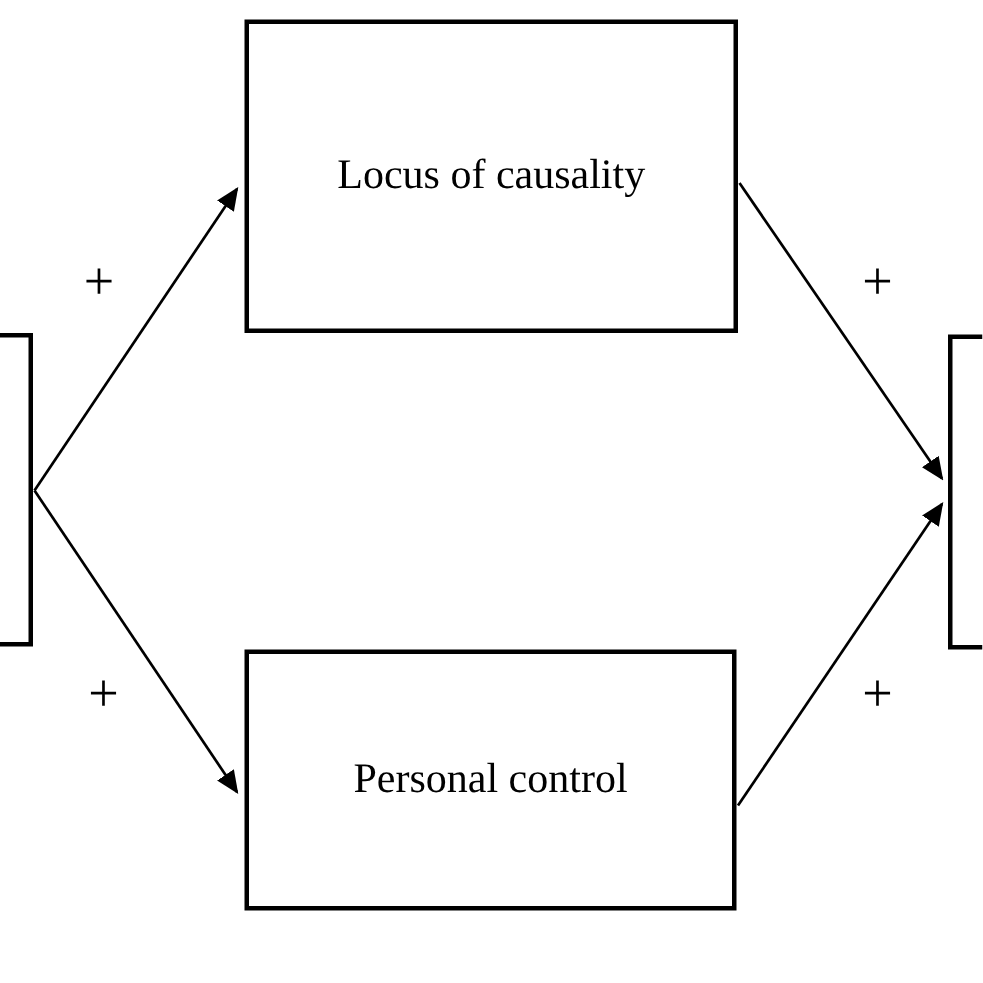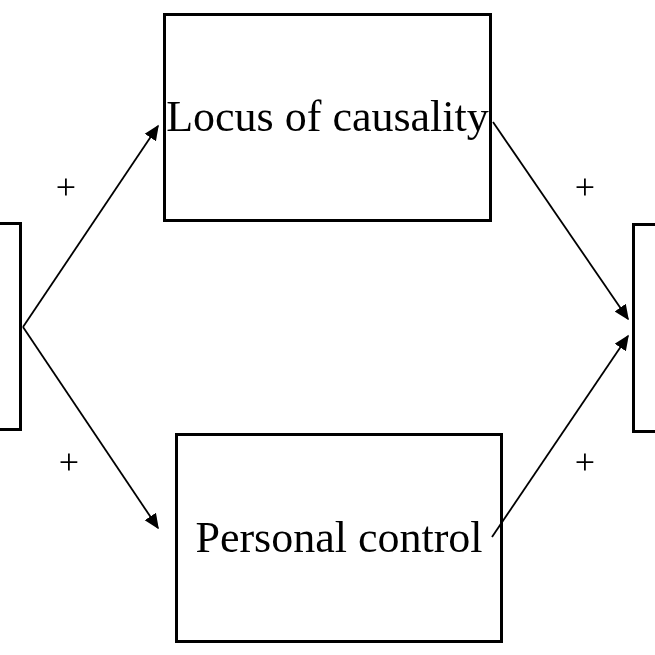--- a/index.html
+++ b/index.html
@@ -19,27 +19,27 @@
   .node {
     position: absolute;
     box-sizing: border-box;
     border: 3px solid #000000;
     background: #ffffff;
     display: flex;
     align-items: center;
     justify-content: center;
   }
   .node-label {
-    font-size: 44px;
+    font-size: 28px;
     line-height: 1.1;
     color: #000000;
     white-space: nowrap;
   }
   .node-top    { left: 163px; top: 13px;  width: 329px; height: 209px; }
-  .node-bottom { left: 163px; top: 433px; width: 328px; height: 210px; margin-left: 12px; }
+  .node-bottom { left: 163px; top: 433px; width: 328px; height: 174px; }
   .node-left   { left: -80px; top: 222px; width: 102px; height: 209px; }
   .node-right  { left: 632px; top: 223px; width: 110px; height: 210px; }
   .edges-layer {
     position: absolute;
     left: 0; top: 0;
     width: 655px;
     height: 655px;
     pointer-events: none;
   }
   .sign {

